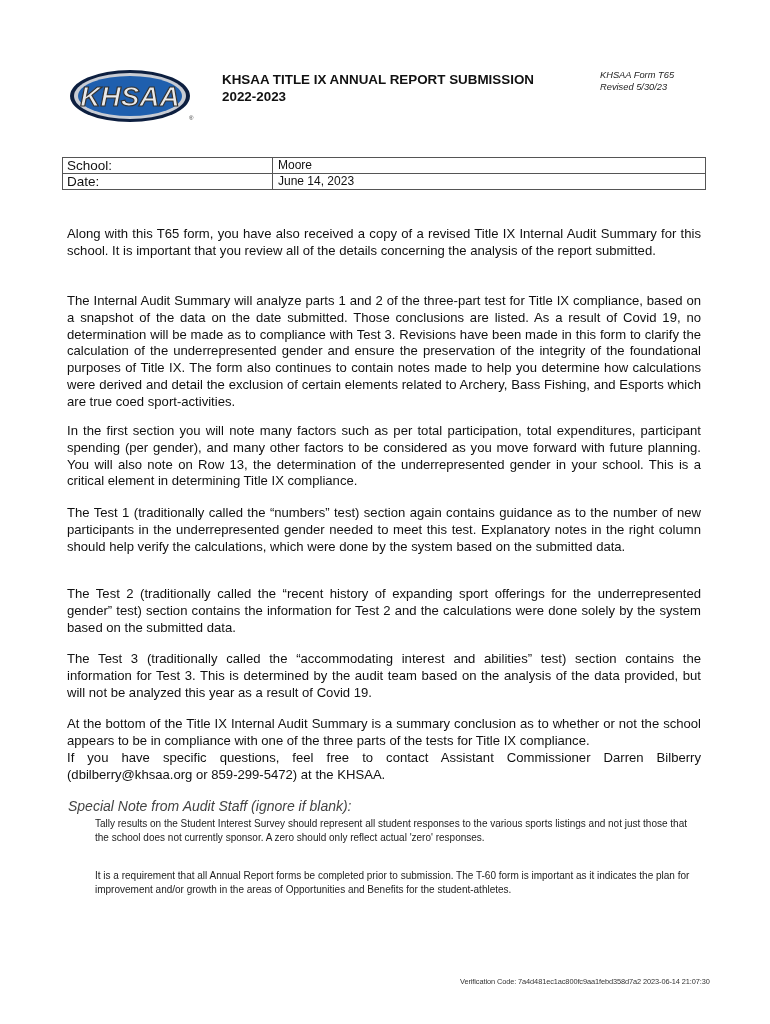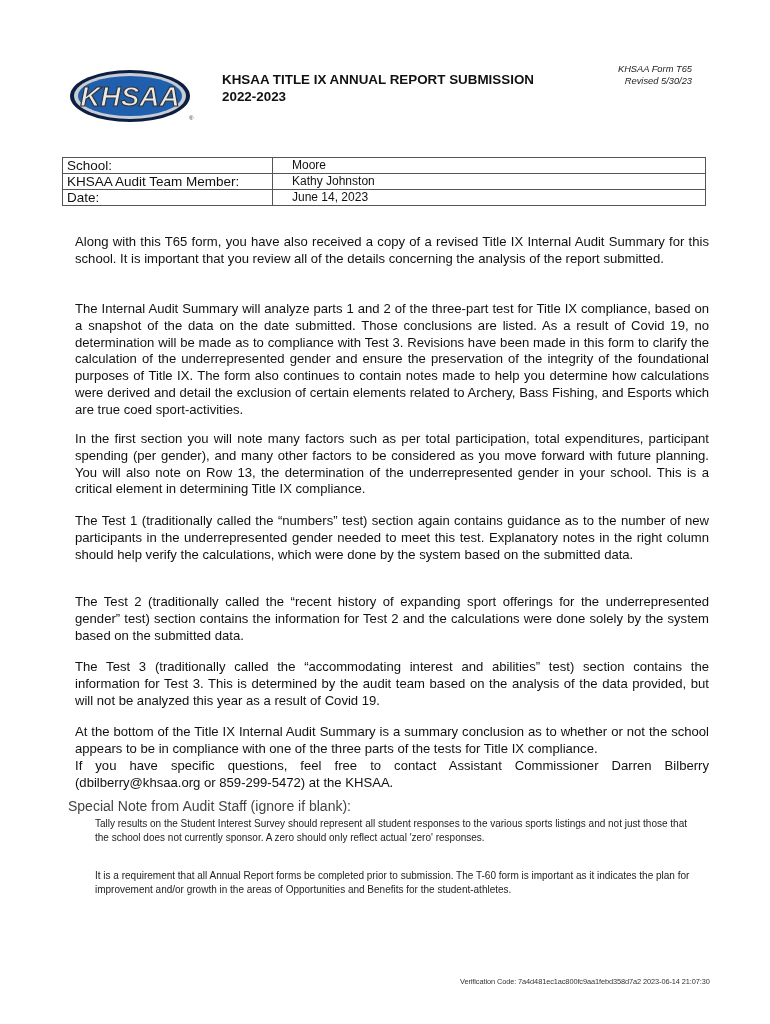--- a/index.html
+++ b/index.html
@@ -1,30 +1,30 @@
 <!DOCTYPE html>
 <html><head>
 <meta charset="utf-8">
 <style>
   html, body { margin: 0; padding: 0; background: #ffffff; }
   body { width: 770px; height: 1024px; position: relative; overflow: hidden;
          font-family: "Liberation Sans", sans-serif; color: #111; }
   .logo { position: absolute; left: 68px; top: 68px; width: 128px; height: 58px; }
   .title-block { position: absolute; left: 222px; top: 72px; width: 356px; text-align: left;
                  font-weight: bold; font-size: 13.4px; line-height: 16.5px; }
-  .form-id { position: absolute; left: 600px; top: 64px; width: 92px; text-align: right;
+  .form-id { position: absolute; left: 600px; top: 70px; width: 92px; text-align: left;
              font-style: italic; font-size: 9.3px; line-height: 11.5px; color: #222; }
   table.info { position: absolute; left: 62px; top: 157px; width: 644px; border-collapse: collapse;
                font-size: 13px; }
   table.info td { border: 1px solid #555; padding: 0 4px; height: 15px; line-height: 15px; margin-left: 48px; }
   table.info td.lbl { width: 201px; font-size: 13.5px; }
-  table.info td.val { padding-left: 19px; font-size: 12px; }
+  table.info td.val { padding-left: 5px; font-size: 12px; }
   .body-text { position: absolute; left: 67px; width: 634px; font-size: 13.1px; line-height: 16.8px;
-               text-align: justify; margin: 8px; }
-  .note-heading { position: absolute; left: 68px; top: 798px; font-size: 14px;
+               text-align: justify; margin: 0; }
+  .note-heading { position: absolute; left: 68px; top: 798px; font-style: italic; font-size: 14px;
                   color: #222; opacity: 0.85; }
   .note-text { position: absolute; left: 80px; width: 600px; font-size: 10px; line-height: 13.5px;
                margin: 15px; color: #222; }
   .verification { position: absolute; left: 460px; top: 977px; font-size: 7.4px; color: #333;
                   letter-spacing: -0.1px; white-space: nowrap; }
 </style>
 </head>
 <body>
 
 <div class="logo">
@@ -47,24 +47,20 @@
   <div>Revised  5/30/23</div>
 </div>
 
 <table class="info">
   <tbody>
       <tr>
     <td class="lbl">School:</td>
     <td class="val">Moore</td>
   </tr>
   <tr>
-    <td class="lbl">KHSAA Audit Team Member:</td>
-    <td class="val">Kathy Johnston</td>
-  </tr>
-  <tr>
     <td class="lbl">Date:</td>
     <td class="val">June 14, 2023</td>
   </tr>
 </tbody>
   </table>
 
 <p class="body-text" style="top:226px;">Along with this T65 form, you have also received a copy of a revised Title IX Internal Audit Summary for this school. It is important that you review all of the details concerning the analysis of the report submitted.</p>
 <p class="body-text" style="top:293px;">The Internal Audit Summary will analyze parts 1 and 2 of the three-part test for Title IX compliance, based on a snapshot of the data on the date submitted. Those conclusions are listed. As a result of Covid 19, no determination will be made as to compliance with Test 3. Revisions have been made in this form to clarify the calculation of the underrepresented gender and ensure the preservation of the integrity of the foundational purposes of Title IX. The form also continues to contain notes made to help you determine how calculations were derived and detail the exclusion of certain elements related to Archery, Bass Fishing, and Esports which are true coed sport-activities.</p>
 <p class="body-text" style="top:423px;">In the first section you will note many factors such as per total participation, total expenditures, participant spending (per gender), and many other factors to be considered as you move forward with future planning. You will also note on Row 13, the determination of the underrepresented gender in your school. This is a critical element in determining Title IX compliance.</p>
 <p class="body-text" style="top:505px;">The Test 1 (traditionally called the “numbers” test) section again contains guidance as to the number of new participants in the underrepresented gender needed to meet this test. Explanatory notes in the right column should help verify the calculations, which were done by the system based on the submitted data.</p>

